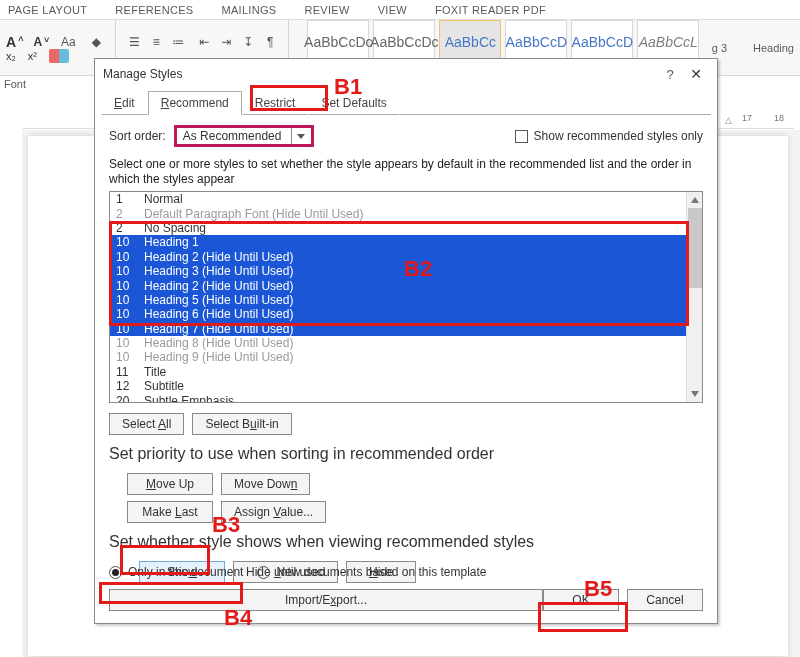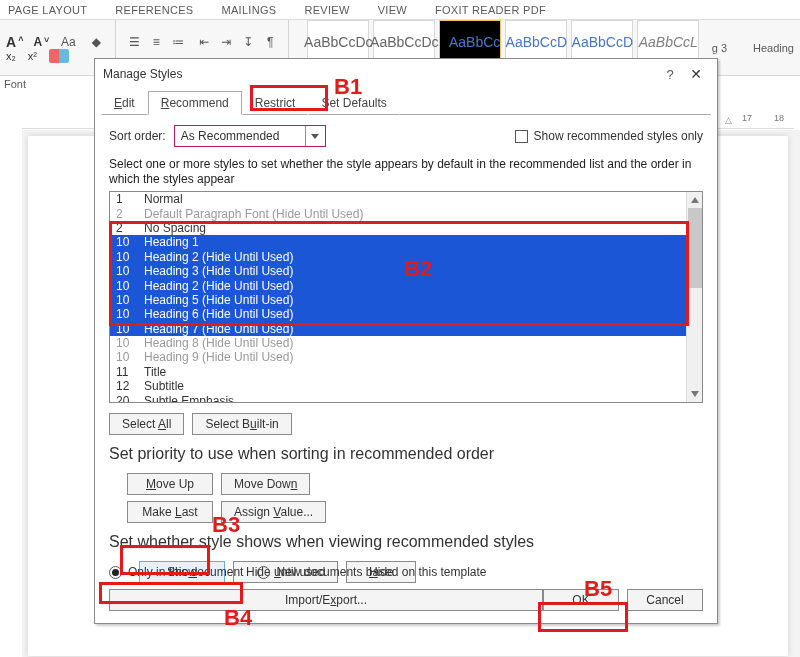--- a/index.html
+++ b/index.html
@@ -13,21 +13,21 @@
   .ribbon .mini { width: 18px; height: 18px; display: inline-flex; align-items: center; justify-content: center; color: #555; font-size: 12px; }
   .font-grow { display: flex; gap: 2px; }
   .font-grow .big { font-size: 14px; font-weight: bold; }
   .font-grow .sm { font-size: 9px; font-weight: bold; vertical-align: super; }
   .erase { color: #d86fa1; font-size: 14px; }
   .para-icons { display: flex; gap: 6px; }
   .para-icons span { width: 16px; height: 16px; display: inline-flex; align-items: center; justify-content: center; border-radius: 2px; color: #555; }
   .styles { display: flex; gap: 4px; margin-left: 8px; }
   .style-chip { width: 62px; height: 44px; border: 1px solid #d7d7d7; background: #fff; display: flex; flex-direction: column; align-items: center; justify-content: center; font-size: 10px; color: #666; }
   .style-chip .lbl { font-size: 14px; }
-  .style-chip.sel { border-color: #f7c36a; background: #000000; align-items: flex-end; }
+  .style-chip.sel { border-color: #f7c36a; background: #e5e5e5; }
   .style-chip.h1 .lbl { color: #4877c6; }
   .style-chip.h2 .lbl { color: #4877c6; }
   .style-chip.sub .lbl { color: #7f7f7f; font-style: italic; }
   .style-names { position: absolute; right: 6px; top: 42px; display: flex; gap: 26px; font-size: 11px; color: #5a5a5a; }
   
   .ribbon2 { position: absolute; top: 44px; left: 0; height: 24px; display: flex; align-items: center; gap: 12px; padding-left: 6px; }
   .ribbon2 .xsup { font-size: 11px; }
   .ribbon2 .color-plate { width: 20px; height: 14px; background: linear-gradient(90deg,#e66 0 50%,#6bd 50% 100%); border-radius: 2px; }
   .font-label { position: absolute; top: 78px; left: 4px; font-size: 11px; color: #5a5a5a; }
   
@@ -42,21 +42,21 @@
   .titlebar .ttl { flex: 1; font-size: 12px; color: #333; }
   .titlebar .help { width: 22px; text-align: center; color: #555; font-size: 13px; }
   .titlebar .close { width: 30px; height: 22px; display: flex; align-items: center; justify-content: center; font-size: 14px; color: #333; }
   .tabs { display: flex; padding: 0 6px; }
   .tab { padding: 4px 12px; font-size: 12px; color: #444; border: 1px solid transparent; border-bottom: 1px solid #aaa; }
   .tab.active { border-color: #aaa; border-bottom-color: #fff; background: #fff; }
   .tab u { text-decoration: underline; }
   .tabfill { flex: 1; border-bottom: 1px solid #aaa; }
   .dlg-body { padding: 10px 14px 8px; }
   .row { display: flex; align-items: center; gap: 8px; margin-bottom: 10px; }
-  .combo { display: flex; align-items: center; border: 1px solid #be185d; height: 22px; width: 152px; }
+  .combo { display: flex; align-items: center; border: 3px solid #be185d; height: 22px; width: 140px; }
   .combo .val { flex: 1; padding: 0 6px; font-size: 12px; }
   .combo .arrow { width: 20px; height: 100%; border-left: 1px solid #8a8a8a; display: flex; align-items: center; justify-content: center; }
   .chev { width: 0; height: 0; border-left: 4px solid transparent; border-right: 4px solid transparent; border-top: 5px solid #555; }
   .chk { display: flex; align-items: center; gap: 6px; font-size: 12px; text-align: right; }
   .chk .box { width: 13px; height: 13px; border: 1px solid #555; }
   .help-text { font-size: 12px; color: #222; line-height: 1.25; margin-bottom: 4px; }
   .listbox { border: 1px solid #8a8a8a; height: 212px; position: relative; overflow: hidden; font-size: 12px; }
   .listbox .rows { position: absolute; inset: 0 16px 0 0; overflow: hidden; }
   .listbox .scrollbar { position: absolute; top: 0; right: 0; width: 16px; height: 100%; background: #f0f0f0; border-left: 1px solid #ddd; }
   .scrollbar .up, .scrollbar .down { height: 16px; display: flex; align-items: center; justify-content: center; }

